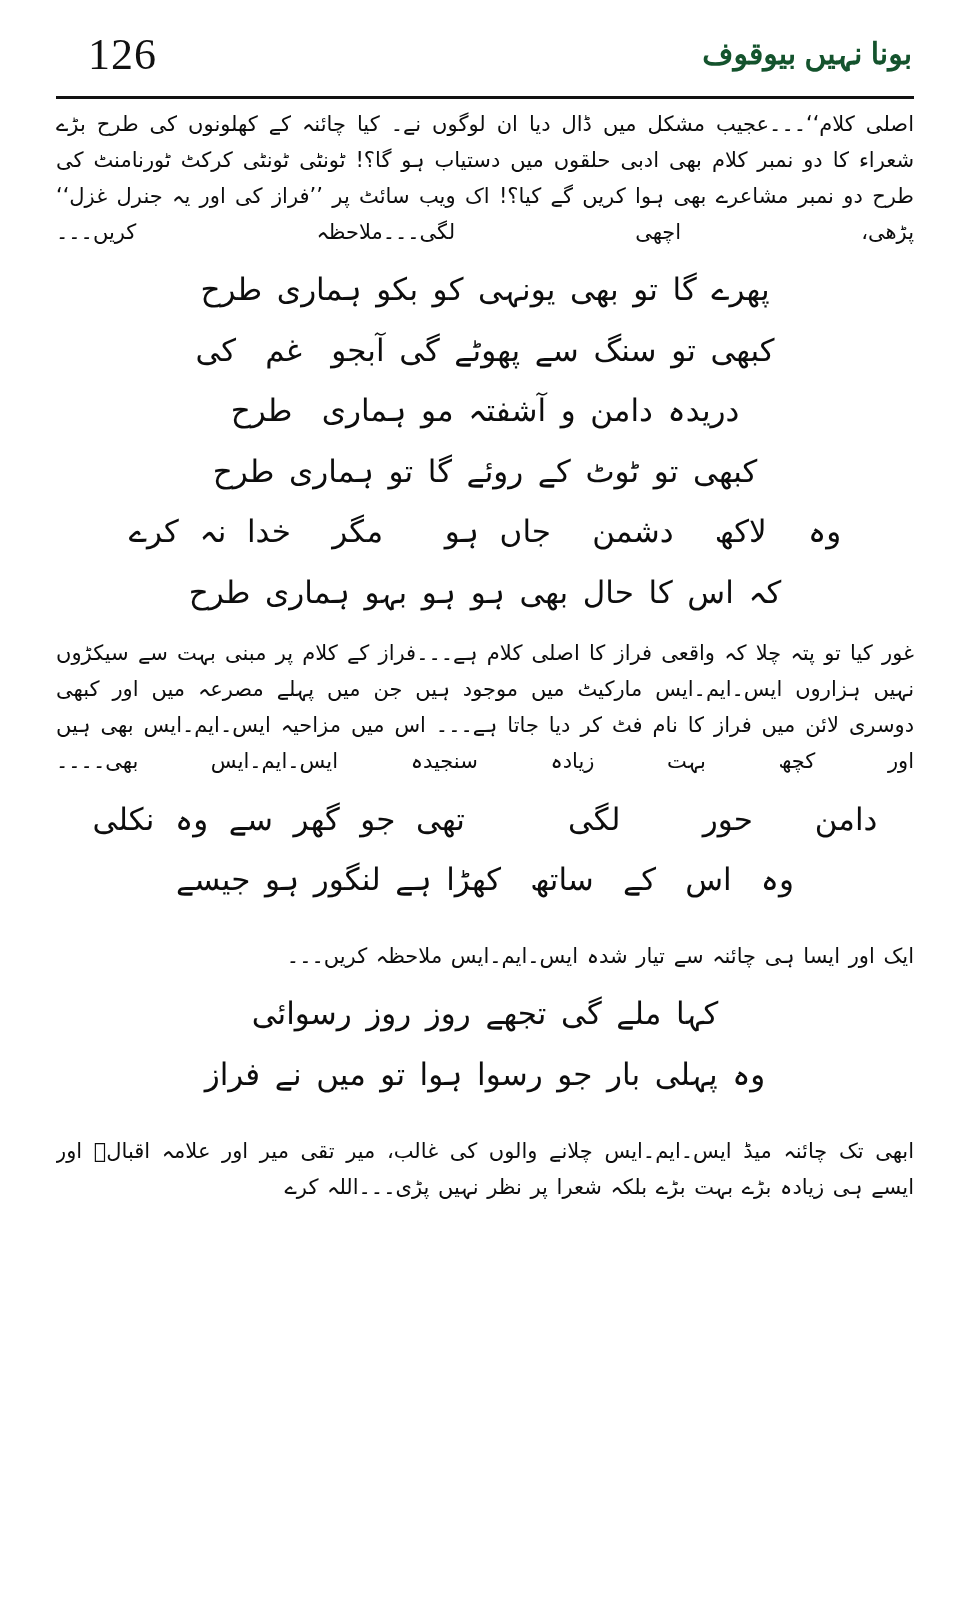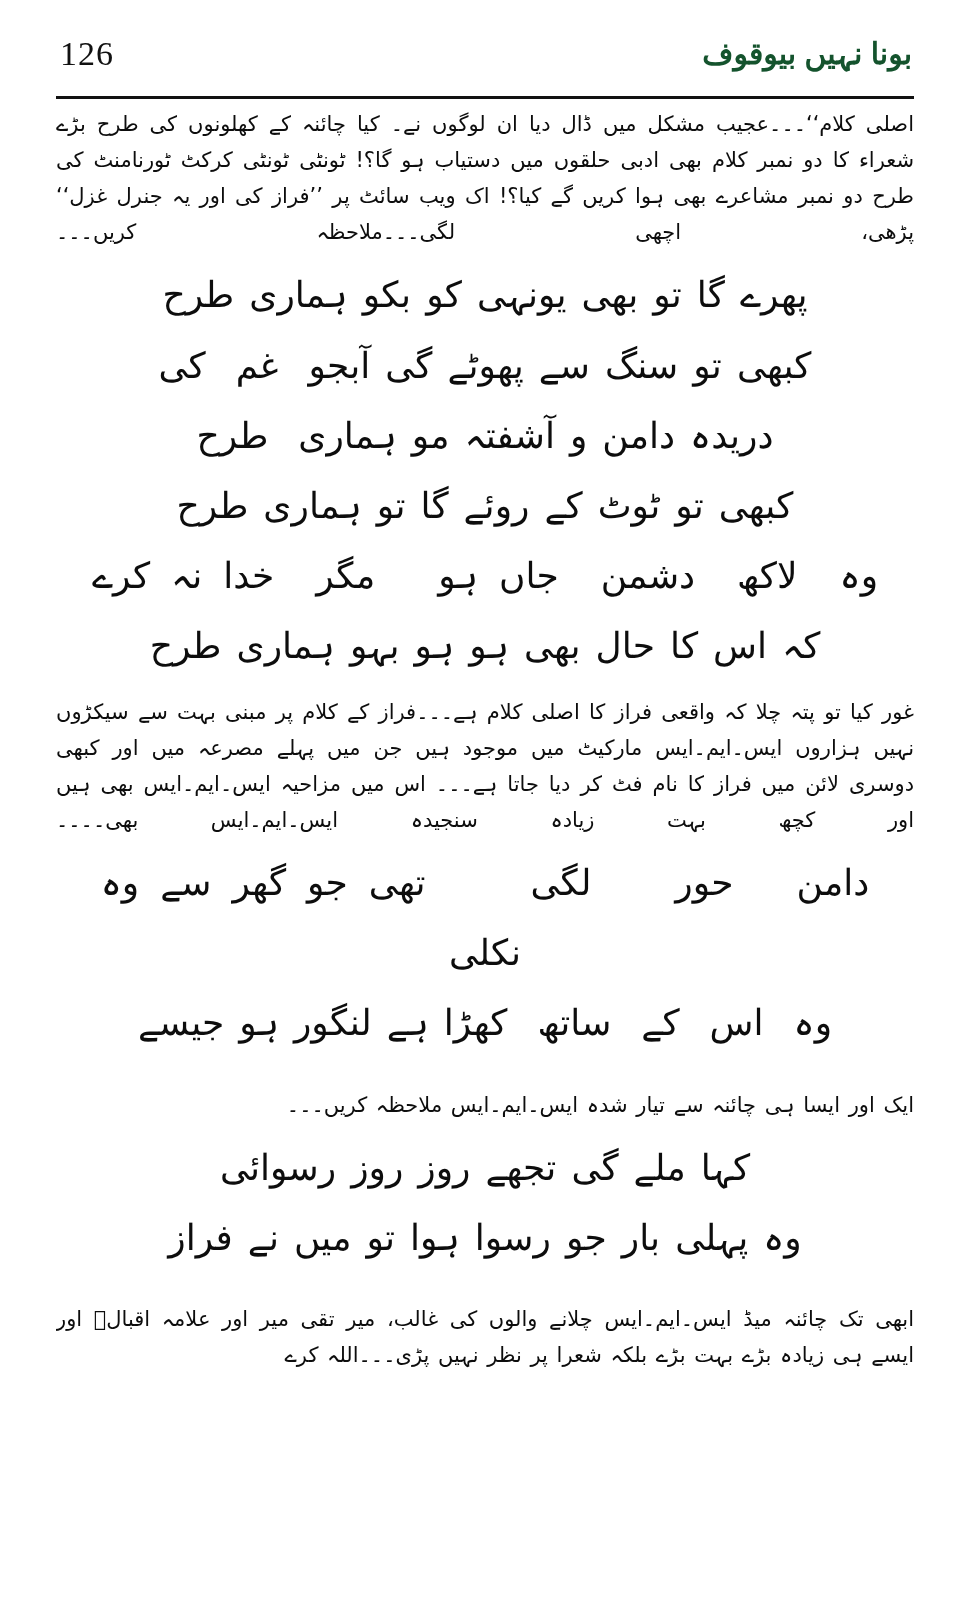--- a/index.html
+++ b/index.html
@@ -33,23 +33,24 @@
     font-family: Liberation Sans, sans-serif;
     font-size: 30px;
     font-weight: 700;
     color: #14532d;
     letter-spacing: 0px;
     direction: rtl;
     line-height: 1.2;
   }
   .page-number {
     font-family: "Liberation Serif", serif;
-    font-size: 34px;
+    font-size: 44px;
     color: #111111;
     letter-spacing: 1px;
+    margin-left: 28px;
   }
   .rule {
     position: absolute;
     left: 56px;
     right: 54px;
     top: 96px;
     height: 3px;
     background: #111111;
   }
   .content {
@@ -73,22 +74,22 @@
     word-spacing: 2px;
   }
   .para.tail {
     text-align-last: right;
     margin-top: 28px;
   }
   .verse-block {
     margin: 10px 0 12px 0;
   }
   .verse-line {
-    font-family: Liberation Serif, serif;
-    font-size: 36px;
+    font-family: Liberation Sans, sans-serif;
+    font-size: 31px;
     line-height: 1.95;
     color: #0d0d0d;
     direction: rtl;
     text-align: center;
     word-spacing: 6px;
     white-space: pre-wrap;
   }
   .verse-line.wide {
     word-spacing: 12px;
   }

